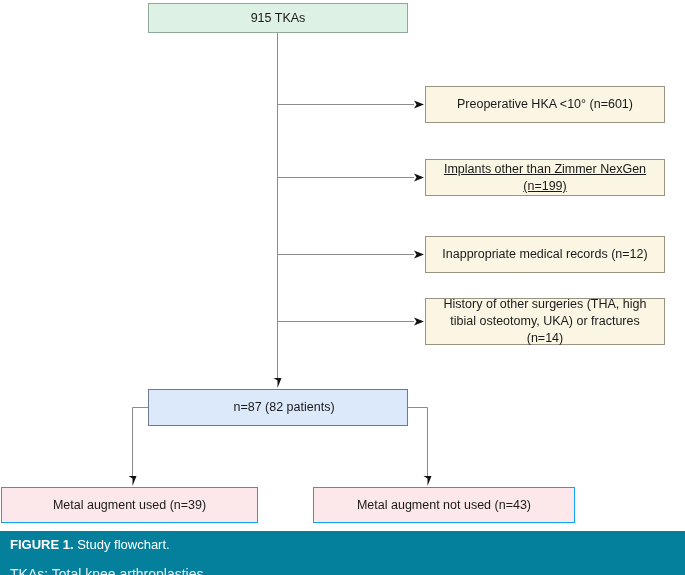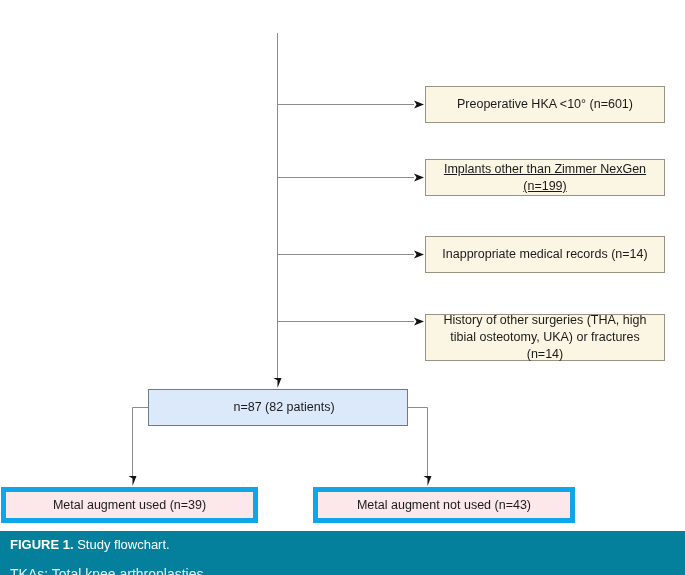--- a/index.html
+++ b/index.html
@@ -33,28 +33,28 @@
     left: 148px; top: 3px; width: 260px; height: 30px;
     background: #def1e5; border: 1px solid #8fa99a;
   }
   .node-exclusion {
     left: 425px; width: 240px;
     background: #fbf5e4; border: 1px solid #999384;
   }
   .excl-0 { top: 86px;  height: 37px; }
   .excl-1 { top: 159px; height: 37px; text-decoration: underline; }
   .excl-2 { top: 236px; height: 37px; }
-  .excl-3 { top: 298px; height: 47px; margin-top: 16px; }
+  .excl-3 { top: 298px; height: 47px; }
   .node-cohort {
     left: 148px; top: 389px; width: 260px; height: 37px;
     background: #dbe9fb; border: 1px solid #6c7a8a; padding-left: 20px;
   }
   .node-outcome {
     top: 487px; height: 36px;
-    background: #fce8eb; border: 5px solid #0ea5e9;
+    background: #fce8eb; border: 1px solid #0ea5e9;
   }
   .outcome-0 { left: 1px;   width: 257px; }
   .outcome-1 { left: 295px; width: 262px; margin-left: 18px; }
   .caption-bar {
     position: absolute;
     left: 0; top: 531px; width: 685px; height: 44px;
     background: #04809c;
     box-sizing: border-box;
     padding: 6px 10px 0 10px;
     color: #ffffff;
@@ -88,29 +88,32 @@
       <polygon points="414,100.5 424,104.5 414,108.5 416.5,104.5"></polygon>
       <polygon points="414,173.5 424,177.5 414,181.5 416.5,177.5"></polygon>
       <polygon points="414,250.5 424,254.5 414,258.5 416.5,254.5"></polygon>
       <polygon points="414,317.5 424,321.5 414,325.5 416.5,321.5"></polygon>
       <polygon points="273.5,378 281.5,378 277.5,388 277.5,380.5"></polygon>
       <polygon points="128.5,476 136.5,476 132.5,486 132.5,478.5"></polygon>
       <polygon points="423.5,476 431.5,476 427.5,486 427.5,478.5"></polygon>
     </g>
   </svg>
 
+  <div class="node node-top">
+    <span>915 TKAs</span>
+  </div>
 
   <div class="node node-exclusion excl-0">
     <span>Preoperative HKA &lt;10° (n=601)</span>
   </div>
   <div class="node node-exclusion excl-1">
     <span>Implants other than Zimmer NexGen (n=199)</span>
   </div>
   <div class="node node-exclusion excl-2">
-    <span>Inappropriate medical records (n=14)</span>
+    <span>Inappropriate medical records (n=12)</span>
   </div>
   <div class="node node-exclusion excl-3">
     <span>History of other surgeries (THA, high tibial osteotomy, UKA) or fractures (n=14)</span>
   </div>
 
   <div class="node node-cohort">
     <span>n=87 (82 patients)</span>
   </div>
 
   <div class="node node-outcome outcome-0">

